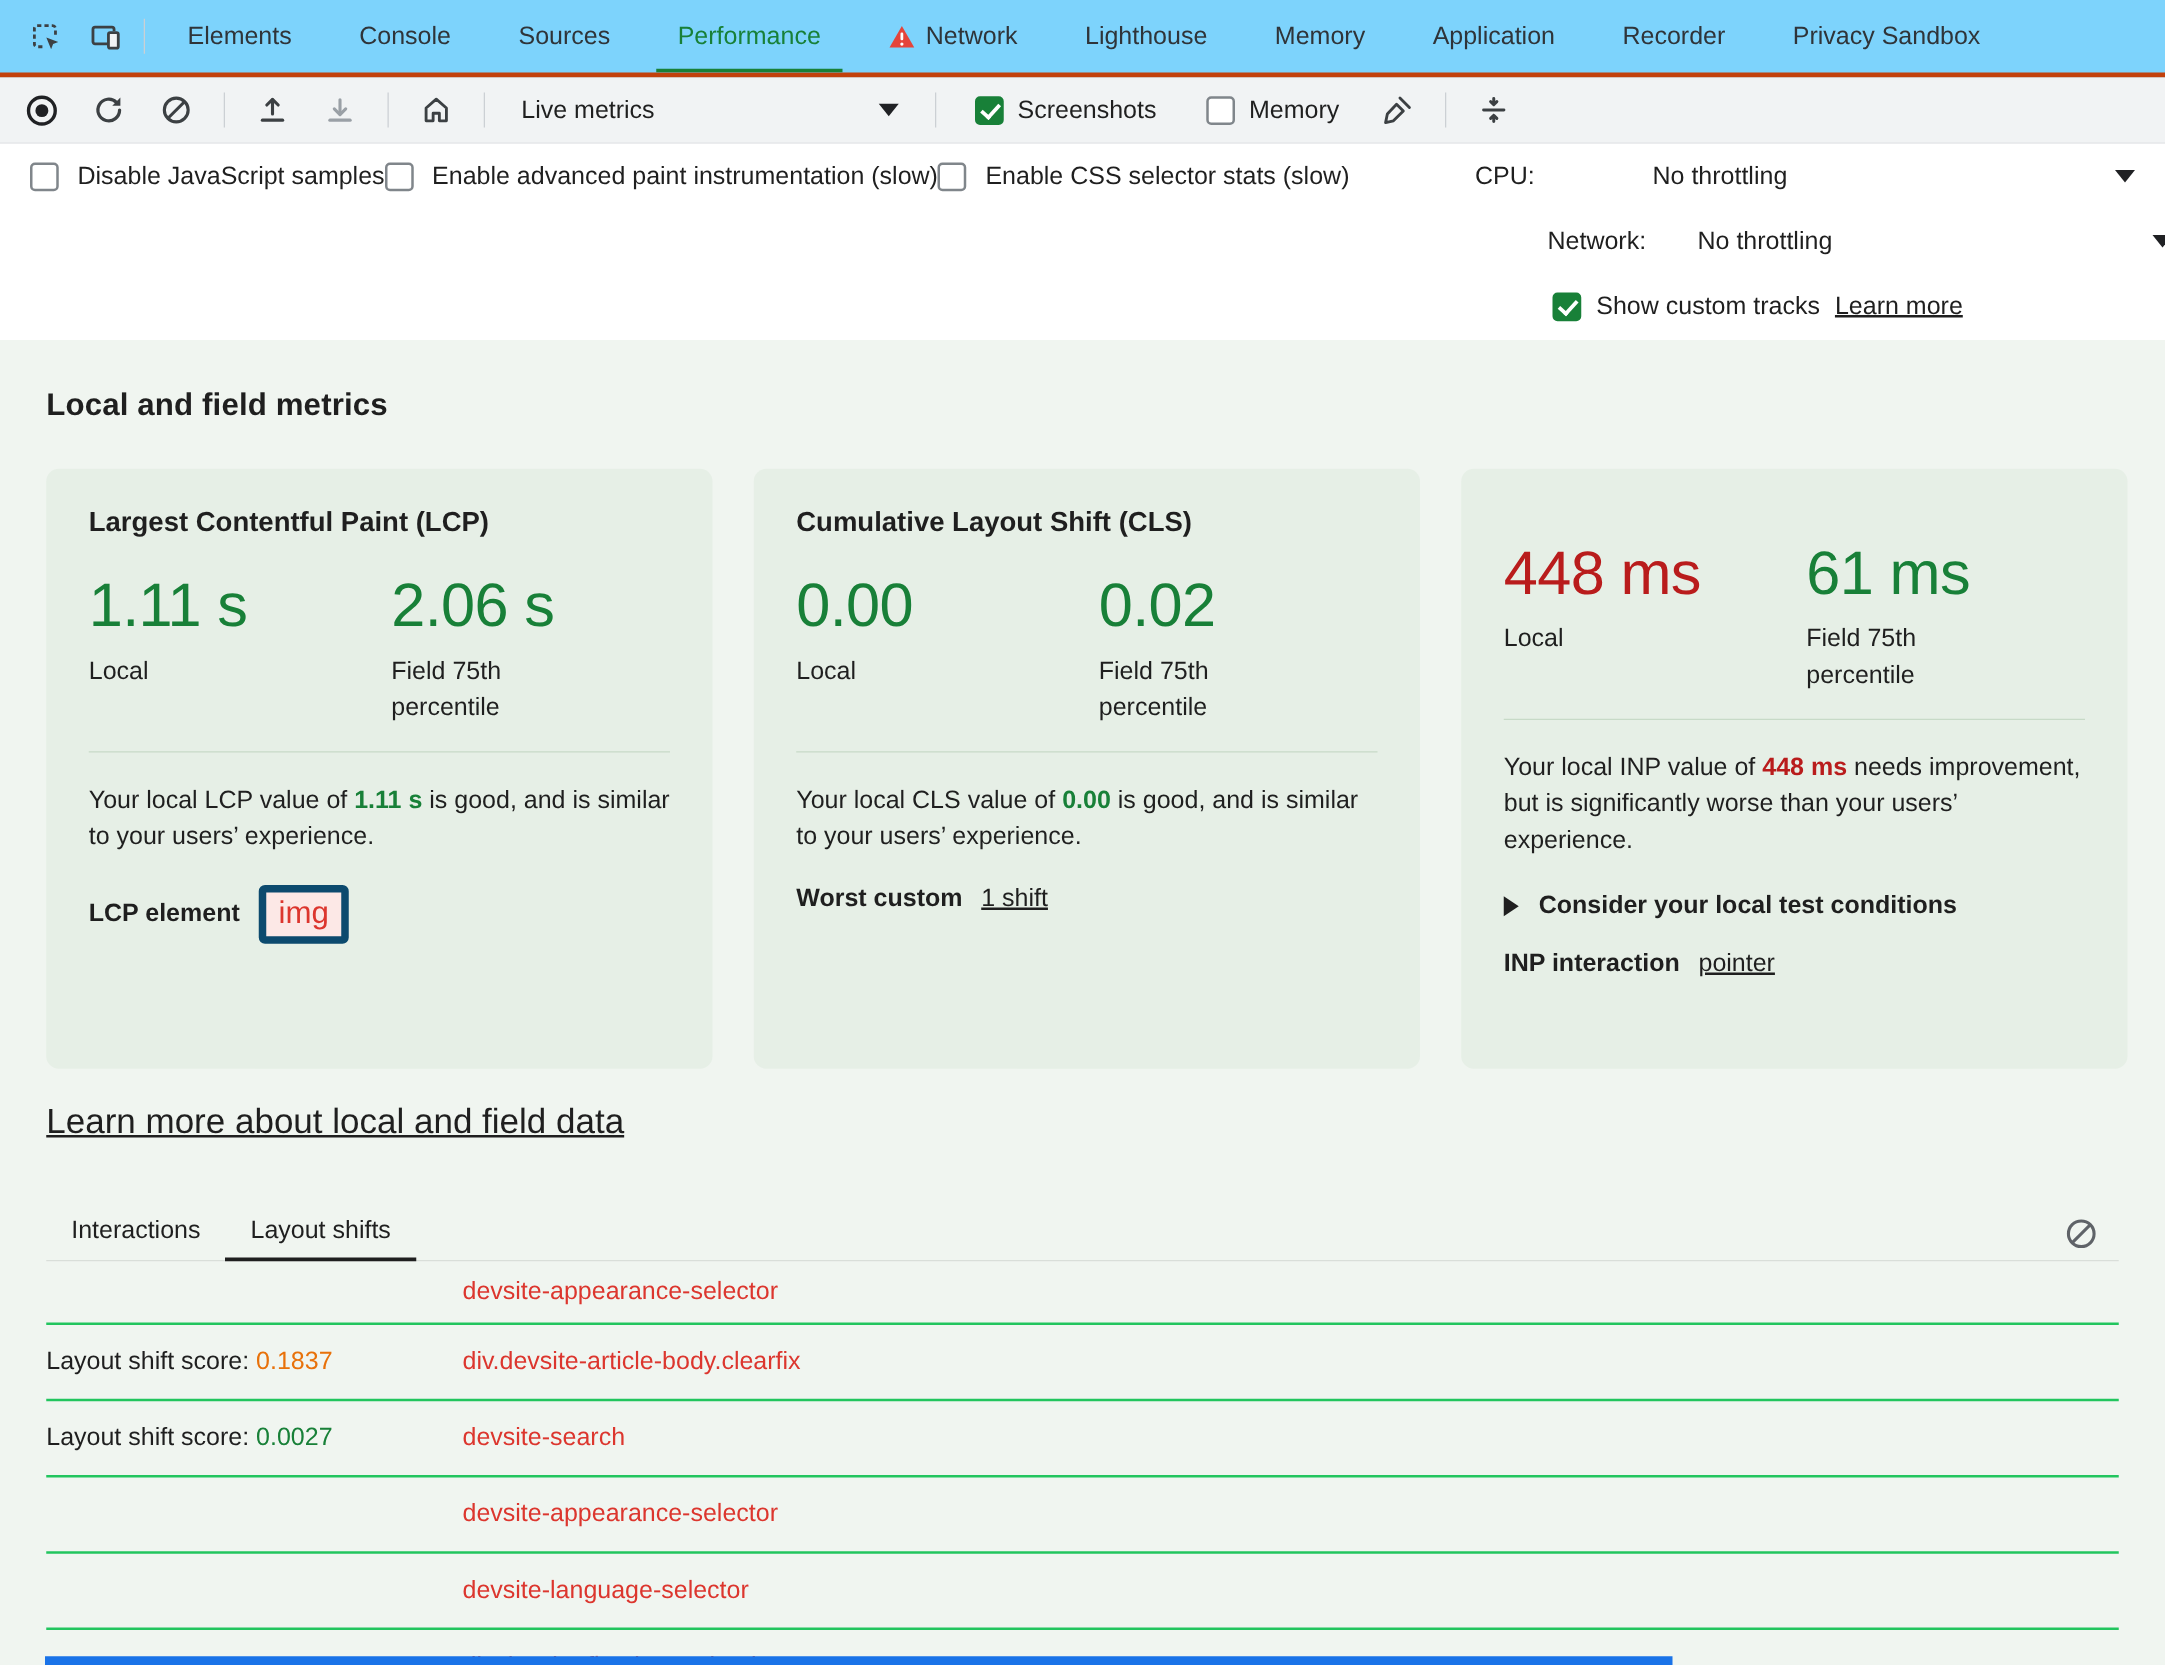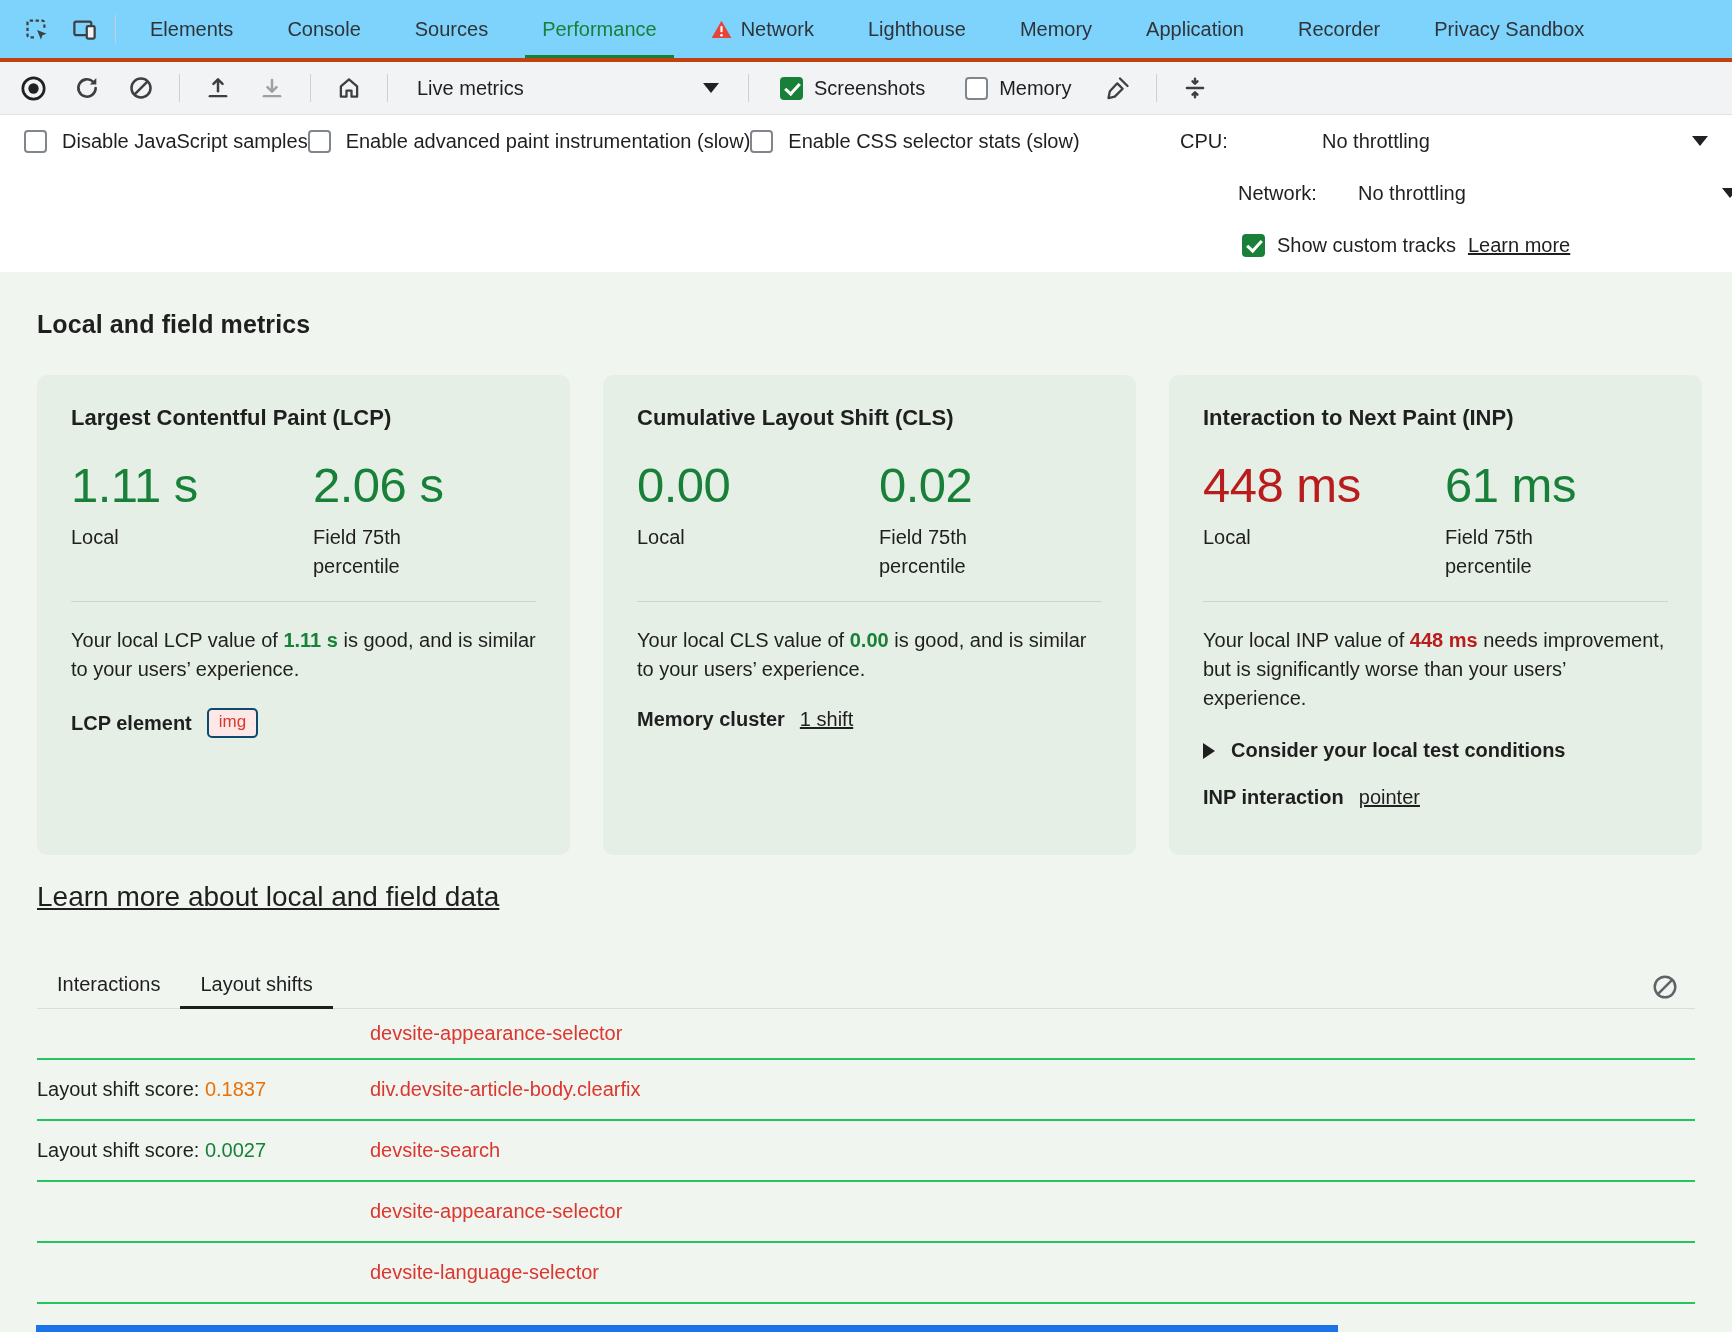--- a/index.html
+++ b/index.html
@@ -66,22 +66,22 @@
   .val { font-size:49px; letter-spacing:-.5px; }
   .green { color:#188038; }
   .orange { color:#b91c1c; }
   .val-label { margin-top:10px; font-size:20px; line-height:1.45; max-width:130px; }
   .card-divider { border-top:1px solid #c7dac7; margin-top:20px; }
   .card-desc { margin-top:24px; font-size:20px; line-height:1.45; }
   .desc-val { font-weight:700; }
   .card-footer { margin-top:24px; display:flex; align-items:center; gap:15px; font-size:20px; }
   .footer-label { font-weight:600; }
   .chip {
-    background:#fce8e6; border:2px solid #0c4a6e; color:#dc362e;
-    padding:2px 10px 4px; border-radius:5px; font-size:17px; cursor:pointer;
+    background:#fce8e6; border:6px solid #0c4a6e; color:#dc362e;
+    padding:2px 10px 4px; border-radius:5px; font-size:25px; cursor:pointer;
   }
   .disclosure { margin-top:26px; display:flex; align-items:center; gap:16px; font-size:20px; font-weight:600; cursor:pointer; }
   .tri-right { width:0; height:0; border-left:12px solid #1f1f1f; border-top:8px solid transparent; border-bottom:8px solid transparent; }
   .learn-link { display:inline-block; margin-top:26px; font-size:28px; }
 
   
   .log-tabs { position:relative; display:flex; margin-top:48px; border-bottom:1px solid #d9ded9; height:48px; }
   .log-tab { position:relative; display:flex; align-items:center; padding:0 20px; font-size:20px; cursor:pointer; }
   .log-tab.active { font-weight:400; }
   .log-tab.active::after { content:""; position:absolute; left:0; right:0; bottom:-1px; height:3px; background:#1f1f1f; }
@@ -292,27 +292,26 @@
           <div class="val-label">Local</div>
         </div>
         <div class="val-col">
           <div class="val green">0.02</div>
           <div class="val-label">Field 75th percentile</div>
         </div>
       </div>
       <div class="card-divider"></div>
       <p class="card-desc"><span>Your local CLS value of </span><span class="desc-val green">0.00</span><span> is good, and is similar to your users’ experience.</span></p>
       <div class="card-footer">
-        <span class="footer-label">Memory cluster</span>
+        <span class="footer-label">Worst custom</span>
         <a class="text-link">1 shift</a>
       </div>
     </div>
 
     <div class="card">
-      <div class="card-title">Interaction to Next Paint (INP)</div>
       <div class="vals">
         <div class="val-col local">
           <div class="val orange">448 ms</div>
           <div class="val-label">Local</div>
         </div>
         <div class="val-col">
           <div class="val green">61 ms</div>
           <div class="val-label">Field 75th percentile</div>
         </div>
       </div>

